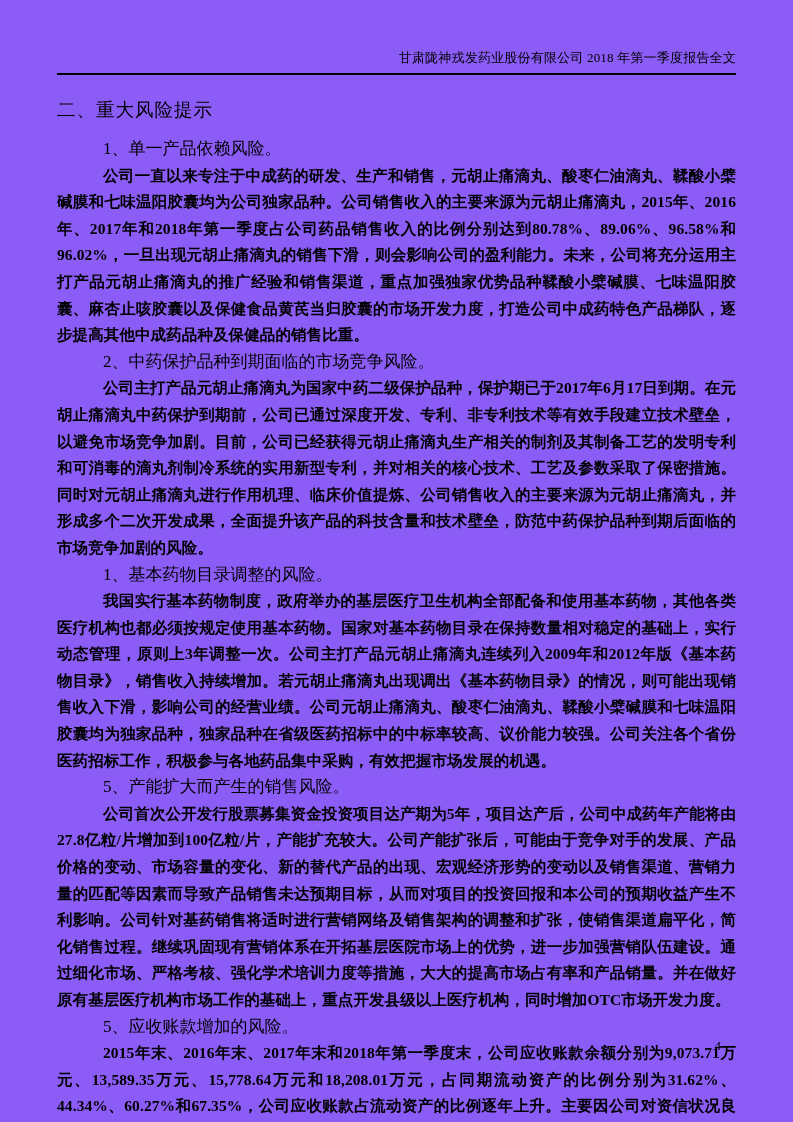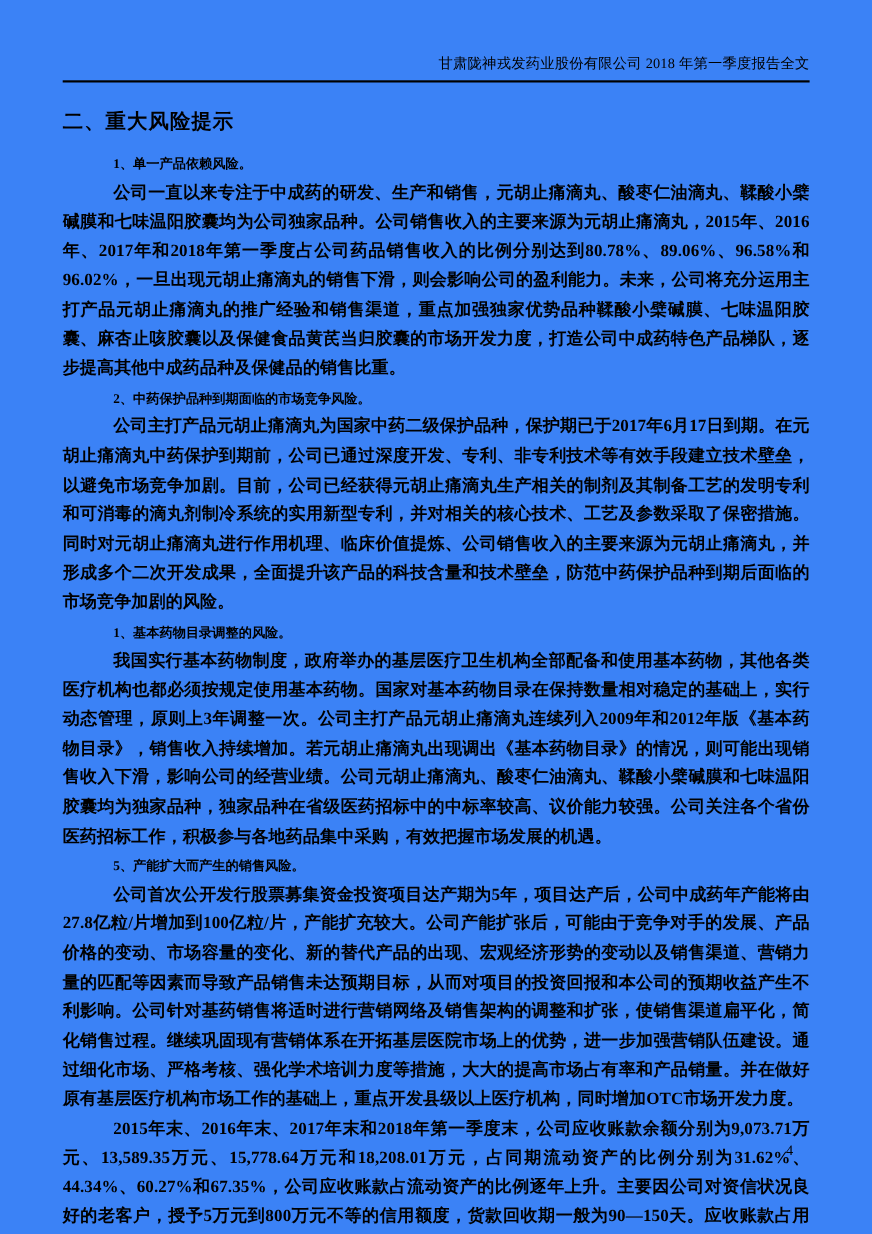--- a/index.html
+++ b/index.html
@@ -5,47 +5,47 @@
   html, body {
     margin: 0;
     padding: 0;
     background: #ffffff;
   }
   .page {
     position: relative;
     width: 793px;
     height: 1122px;
     margin: 0 auto;
-    background: #3b82f6;
+    background: #8b5cf6;
     color: #000000;
     font-family: "Liberation Serif", "DejaVu Serif", serif;
     overflow: hidden;
     box-sizing: border-box;
   }
   .content {
     margin: 0 57px;
   }
   .report-header {
     padding-top: 50px;
     padding-bottom: 7px;
     text-align: right;
     font-size: 13px;
     letter-spacing: 0.2px;
     border-bottom: 2px solid #000000;
     line-height: 16px;
   }
   .doc-title {
     margin: 22px 0 14px 0;
     font-size: 18.5px;
-    font-weight: bold;
+    font-weight: normal;
     letter-spacing: 1px;
   }
   .section-heading {
-    font-size: 12px;
-    font-weight: bold;
+    font-size: 17px;
+    font-weight: normal;
     line-height: 26.6px;
     text-indent: 46px;
     margin: 0;
   }
   .section-body {
     font-size: 15.5px;
     line-height: 26.6px;
     text-align: justify;
     text-justify: inter-ideograph;
     text-indent: 46px;
@@ -84,19 +84,20 @@
       <h2 class="section-heading">1、基本药物目录调整的风险。</h2>
       <p class="section-body">我国实行基本药物制度，政府举办的基层医疗卫生机构全部配备和使用基本药物，其他各类医疗机构也都必须按规定使用基本药物。国家对基本药物目录在保持数量相对稳定的基础上，实行动态管理，原则上3年调整一次。公司主打产品元胡止痛滴丸连续列入2009年和2012年版《基本药物目录》，销售收入持续增加。若元胡止痛滴丸出现调出《基本药物目录》的情况，则可能出现销售收入下滑，影响公司的经营业绩。公司元胡止痛滴丸、酸枣仁油滴丸、鞣酸小檗碱膜和七味温阳胶囊均为独家品种，独家品种在省级医药招标中的中标率较高、议价能力较强。公司关注各个省份医药招标工作，积极参与各地药品集中采购，有效把握市场发展的机遇。</p>
     </div>
 
     <div>
       <h2 class="section-heading">5、产能扩大而产生的销售风险。</h2>
       <p class="section-body">公司首次公开发行股票募集资金投资项目达产期为5年，项目达产后，公司中成药年产能将由27.8亿粒/片增加到100亿粒/片，产能扩充较大。公司产能扩张后，可能由于竞争对手的发展、产品价格的变动、市场容量的变化、新的替代产品的出现、宏观经济形势的变动以及销售渠道、营销力量的匹配等因素而导致产品销售未达预期目标，从而对项目的投资回报和本公司的预期收益产生不利影响。公司针对基药销售将适时进行营销网络及销售架构的调整和扩张，使销售渠道扁平化，简化销售过程。继续巩固现有营销体系在开拓基层医院市场上的优势，进一步加强营销队伍建设。通过细化市场、严格考核、强化学术培训力度等措施，大大的提高市场占有率和产品销量。并在做好原有基层医疗机构市场工作的基础上，重点开发县级以上医疗机构，同时增加OTC市场开发力度。</p>
     </div>
 
     <div>
+      <h2 class="section-heading">5、应收账款增加的风险。</h2>
       <p class="section-body">2015年末、2016年末、2017年末和2018年第一季度末，公司应收账款余额分别为9,073.71万元、13,589.35万元、15,778.64万元和18,208.01万元，占同期流动资产的比例分别为31.62%、44.34%、60.27%和67.35%，公司应收账款占流动资产的比例逐年上升。主要因公司对资信状况良好的老客户，授予5万元到800万元不等的信用额度，货款回收期一般为90—150天。应收账款占用了公司较多的资金，若到期不能及时收回，则可能给公司带来坏账风险和资金周转风险。公司一直重视对应收账款的监控管理、对销售人员采取奖惩措施提高销售回款率，进一步加强应收账款的收回质量。</p>
     </div>
 
   </div>
 
   <div class="page-number">4</div>
 </div>
 
 </body></html>

